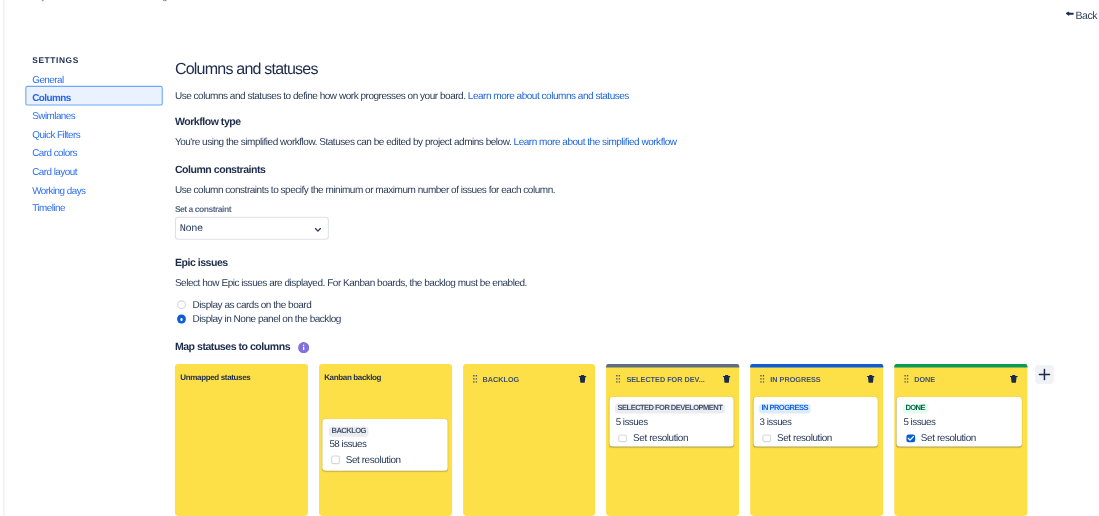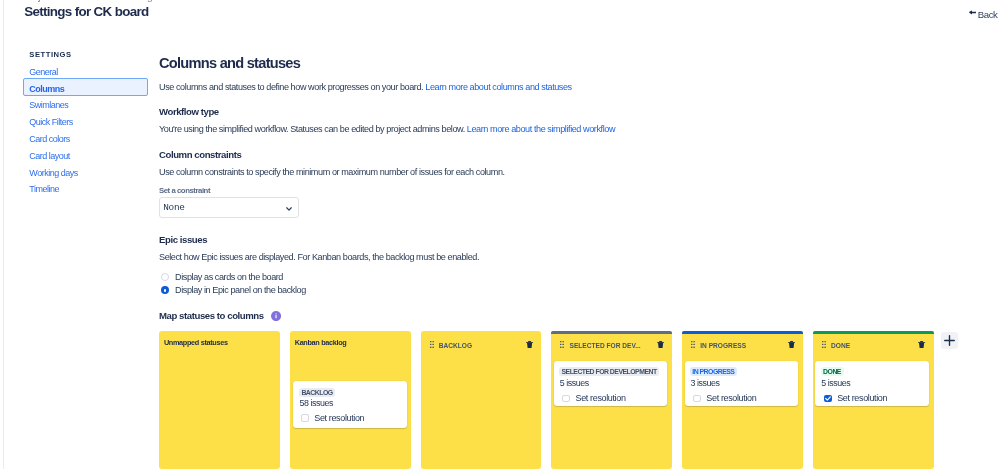--- a/index.html
+++ b/index.html
@@ -51,21 +51,21 @@
   .sb-sel-box {
     left:23.3px; top:78.1px; width:124.7px; height:17.8px;
     background:#E9F2FE; border:1.3px solid #6EA8F8; border-radius:2px;
     box-sizing:border-box;
   }
   .sb-item.selected { font-weight:700; color:#2563EB; }
 
   
   .sec-title {
     left:159px; top:54.5px; margin:0;
-    font-size:14.6px; font-weight:700; color:#1D2B4C; white-space:nowrap; letter-spacing:-0.05em;
+    font-size:14.6px; font-weight:400; color:#1D2B4C; white-space:nowrap; letter-spacing:-0.05em;
     line-height:16px;
   }
   .lnk { color:#1B64DB; text-decoration:none; }
 
   .sub { margin:0; font-size:9.6px; font-weight:700; color:#1D2B4C; white-space:nowrap; line-height:10px; letter-spacing:-0.045em; }
   .txt { font-size:9.1px; color:#2A3B57; white-space:nowrap; line-height:10px; letter-spacing:-0.047em; }
 
   .intro { left:159px; top:82.0px; }
   .wf-h  { left:159px; top:106.6px; }
   .wf-t  { left:159px; top:124.4px; }
@@ -158,21 +158,20 @@
   }
 </style>
 </head>
 <body>
 
 <div class="page">
 
   <div class="abs rail-line"></div>
 
   <div class="abs breadcrumb">Projects / CK / CK board / Settings</div>
-  <div class="abs page-title">Settings for CK board</div>
 
   <a class="abs back-link">
     <span class="back-arrow">
       <svg width="7.6" height="5" viewBox="0 0 76 50">
           <g fill="#1B2B4D">
             <rect x="14" y="17" width="62" height="16" rx="2"></rect>
             <path d="M30 5v40L4 27.5a6 6 0 0 1 0-11z"></path>
           </g>
         </svg>
     </span>
@@ -215,21 +214,21 @@
 
     <h3 class="abs sub ep-h">Epic issues</h3>
     <div class="abs txt ep-t">Select how Epic issues are displayed. For Kanban boards, the backlog must be enabled.</div>
 
     <label class="abs radio-row r1">
       <span class="radio"></span>
       <span class="radio-lbl">Display as cards on the board</span>
     </label>
     <label class="abs radio-row r2">
       <span class="radio on"></span>
-      <span class="radio-lbl">Display in Epic panel on the backlog</span>
+      <span class="radio-lbl">Display in None panel on the backlog</span>
     </label>
 
     <div class="abs map-h">
       <h3 class="sub">Map statuses to columns</h3>
       <span class="info-ico">
         <svg width="10.1" height="10.1" viewBox="0 0 16 16">
             <circle cx="8" cy="8" r="8" fill="#8071DC"></circle>
             <rect x="7.1" y="6.2" width="1.8" height="5.4" rx="0.9" fill="#fff"></rect>
             <circle cx="8" cy="4.5" r="1" fill="#fff"></circle>
           </svg>

